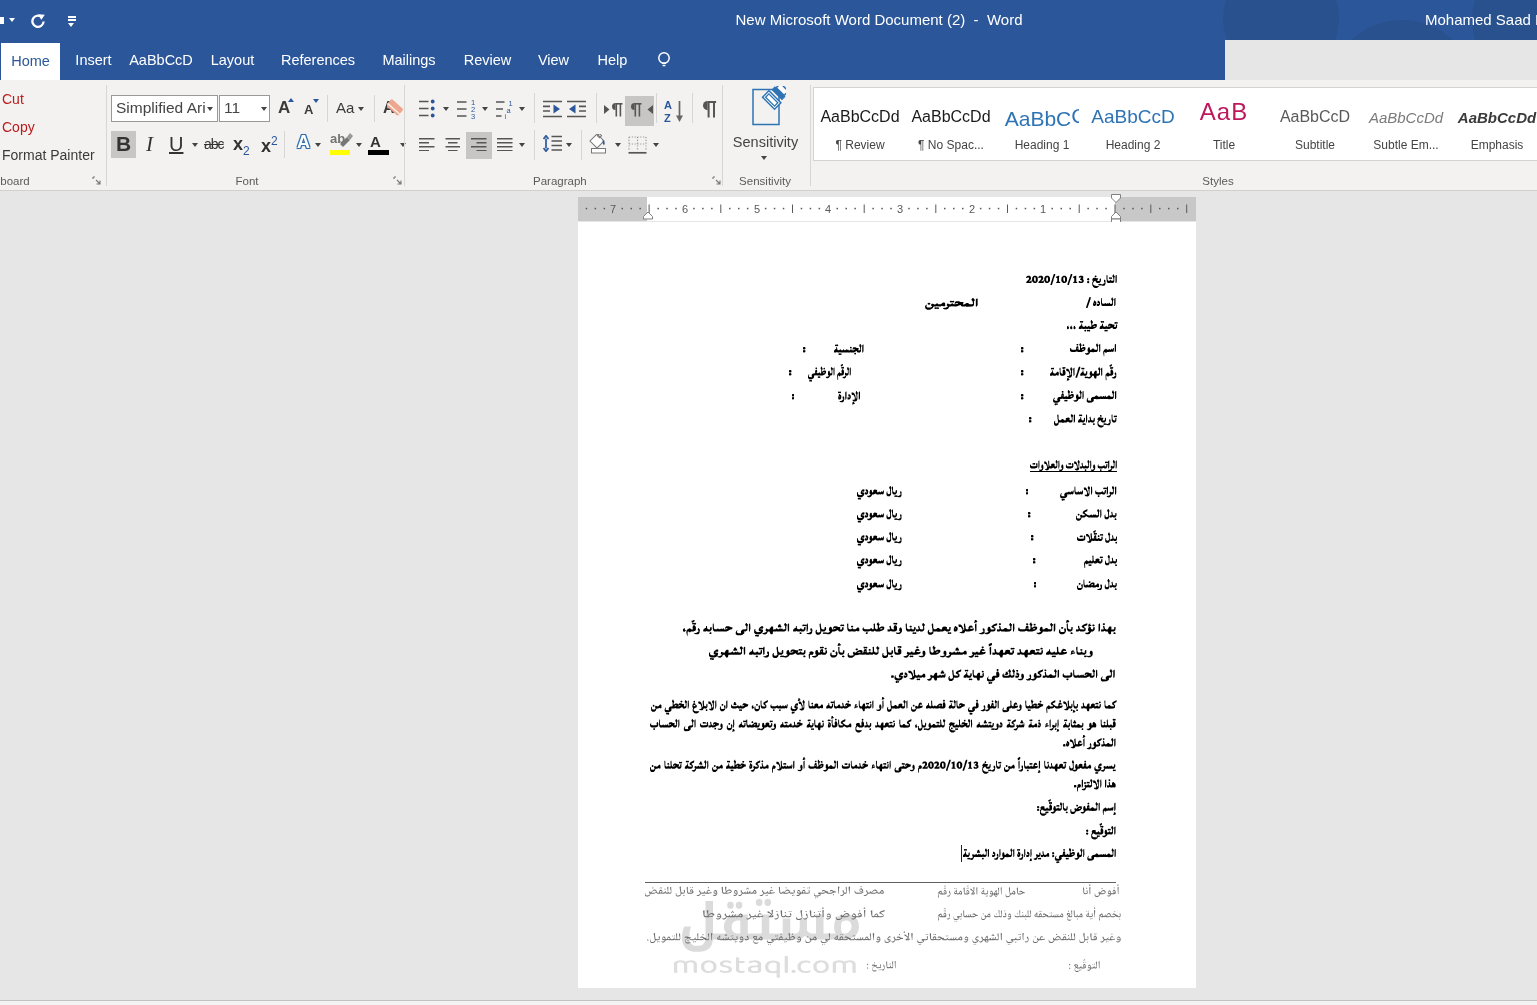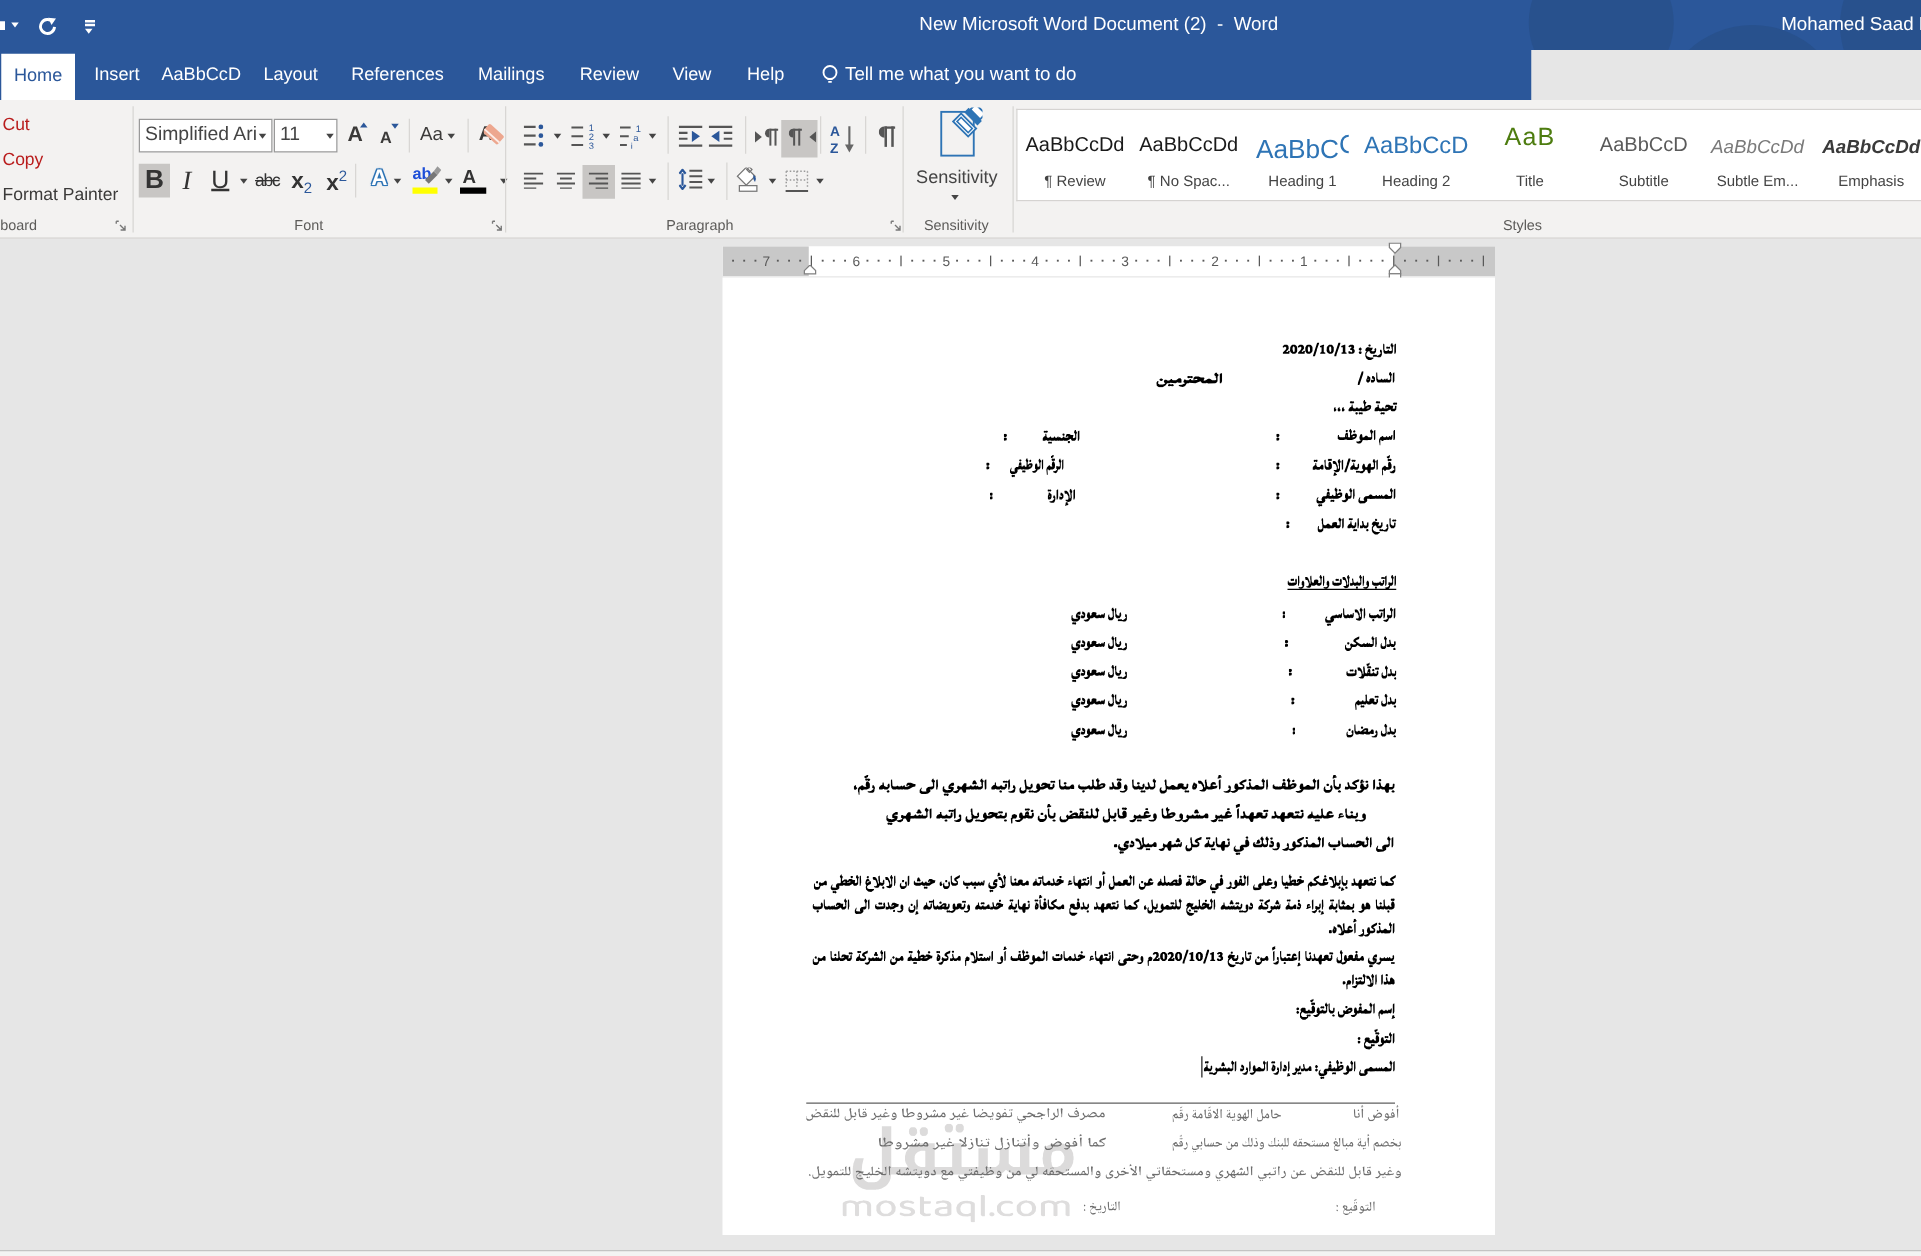--- a/index.html
+++ b/index.html
@@ -69,21 +69,20 @@
     <div class="tab" style="left:199px;width:67px">Layout</div>
     <div class="tab" style="left:270px;width:96px">References</div>
     <div class="tab" style="left:370px;width:78px">Mailings</div>
     <div class="tab" style="left:452px;width:71px">Review</div>
     <div class="tab" style="left:527px;width:53px">View</div>
     <div class="tab" style="left:584px;width:57px">Help</div>
     <svg class="abs" style="left:655px;top:10px" width="18" height="20" viewBox="0 0 18 20">
         <circle cx="9" cy="8" r="5.2" fill="none" stroke="#fff" stroke-width="1.5"></circle>
         <path d="M7 13.2 L11 13.2 M7.6 15.5 L10.4 15.5" stroke="#fff" stroke-width="1.4"></path>
       </svg>
-    <div class="tab" style="left:668px;width:220px;text-align:left;padding-left:8px;font-size:15px">Tell me what you want to do</div>
   </div>
 
   <div id="ribbon"></div>
   <div id="ribbon-content">
 
     <div class="abs grey" style="left:2px;top:91px;font-size:14px">Cut</div>
     <div class="abs grey" style="left:2px;top:119px;font-size:14px">Copy</div>
     <div class="abs dark" style="left:2px;top:147px;font-size:14px">Format Painter</div>
     <div class="glabel" style="left:-15px;width:60px">board</div>
     <svg class="launcher" style="left:92px;top:176px" viewBox="0 0 10 10">
@@ -119,21 +118,21 @@
       <div class="abs" style="left:146px;top:132px;font-size:21px;font-style:italic;font-weight:500;font-family:'Liberation Serif',serif;color:#333">I</div>
       <div class="abs" style="left:169px;top:133px;font-size:20px;text-decoration:underline;color:#333">U</div>
       <div class="caret" style="left:192px;top:143px"></div>
       <div class="abs" style="left:204px;top:136px;font-size:14px;text-decoration:line-through;color:#333;letter-spacing:-1px">abc</div>
       <div class="abs" style="left:233px;top:134px;font-size:18px;font-weight:bold;color:#333">x<sub style="font-size:12px;color:#2b579a;font-weight:normal">2</sub></div>
       <div class="abs" style="left:261px;top:134px;font-size:18px;font-weight:bold;color:#333">x<sup style="font-size:12px;color:#2b579a;font-weight:normal">2</sup></div>
       <div style="position:absolute;left:284px;top:131px;width:1px;height:27px;background:#d8d6d4"></div>
       <div class="abs" style="left:297px;top:132px;font-size:18px;font-weight:bold;color:#fff;text-shadow:0 0 1px #2e74b5,0 0 1px #2e74b5,0 0 2px #2e74b5,1px 1px 0 #2e74b5,-1px -1px 0 #2e74b5,1px -1px 0 #2e74b5,-1px 1px 0 #2e74b5">A</div>
       <div class="caret" style="left:315px;top:143px"></div>
 
-      <div class="abs" style="left:330px;top:131px;font-size:13px;font-weight:bold;color:#1d4ed8">ab</div>
+      <div class="abs" style="left:330px;top:131px;font-size:13px;font-weight:bold;color:#737373">ab</div>
       <svg class="ricon" style="left:338px;top:128px" width="15" height="20" viewBox="0 0 15 20">
           <path d="M2 16 L9 9 L12 12 L5 19 Z" fill="#777"></path>
           <path d="M9 9 L12 5 L15 8 L12 12 Z" fill="#999"></path>
         </svg>
       <div class="abs" style="left:330px;top:149.5px;width:20px;height:5px;background:#ffff00"></div>
       <div class="caret" style="left:356px;top:143px"></div>
 
       <div class="abs" style="left:370px;top:133px;font-size:15px;font-weight:bold;color:#333">A</div>
       <div class="abs" style="left:368px;top:149.5px;width:21px;height:5px;background:#000"></div>
       <div class="caret" style="left:400px;top:143px"></div>
@@ -287,21 +286,21 @@
         </div>
       <div class="sitem" style="left:997px">
           <div class="sprev" style="top:18px;font-size:21px;color:#2e74b5">AaBbC<span style="display:inline-block;width:8px;overflow:hidden">C</span></div>
           <div class="sname">Heading 1</div>
         </div>
       <div class="sitem" style="left:1088px">
           <div class="sprev" style="top:20px;font-size:19px;color:#2e74b5">AaBbCcD</div>
           <div class="sname">Heading 2</div>
         </div>
       <div class="sitem" style="left:1179px">
-          <div class="sprev" style="top:13px;font-size:20px;color:#4d7c0f;letter-spacing:1px">AaB</div>
+          <div class="sprev" style="top:13px;font-size:24px;color:#be185d;letter-spacing:1px">AaB</div>
           <div class="sname">Title</div>
         </div>
       <div class="sitem" style="left:1270px">
           <div class="sprev" style="top:22px;font-size:16px;color:#5a5a5a">AaBbCcD</div>
           <div class="sname">Subtitle</div>
         </div>
       <div class="sitem" style="left:1361px">
           <div class="sprev" style="top:23px;font-size:15px;color:#7a7a7a;font-style:italic">AaBbCcDd</div>
           <div class="sname">Subtle Em...</div>
         </div>

